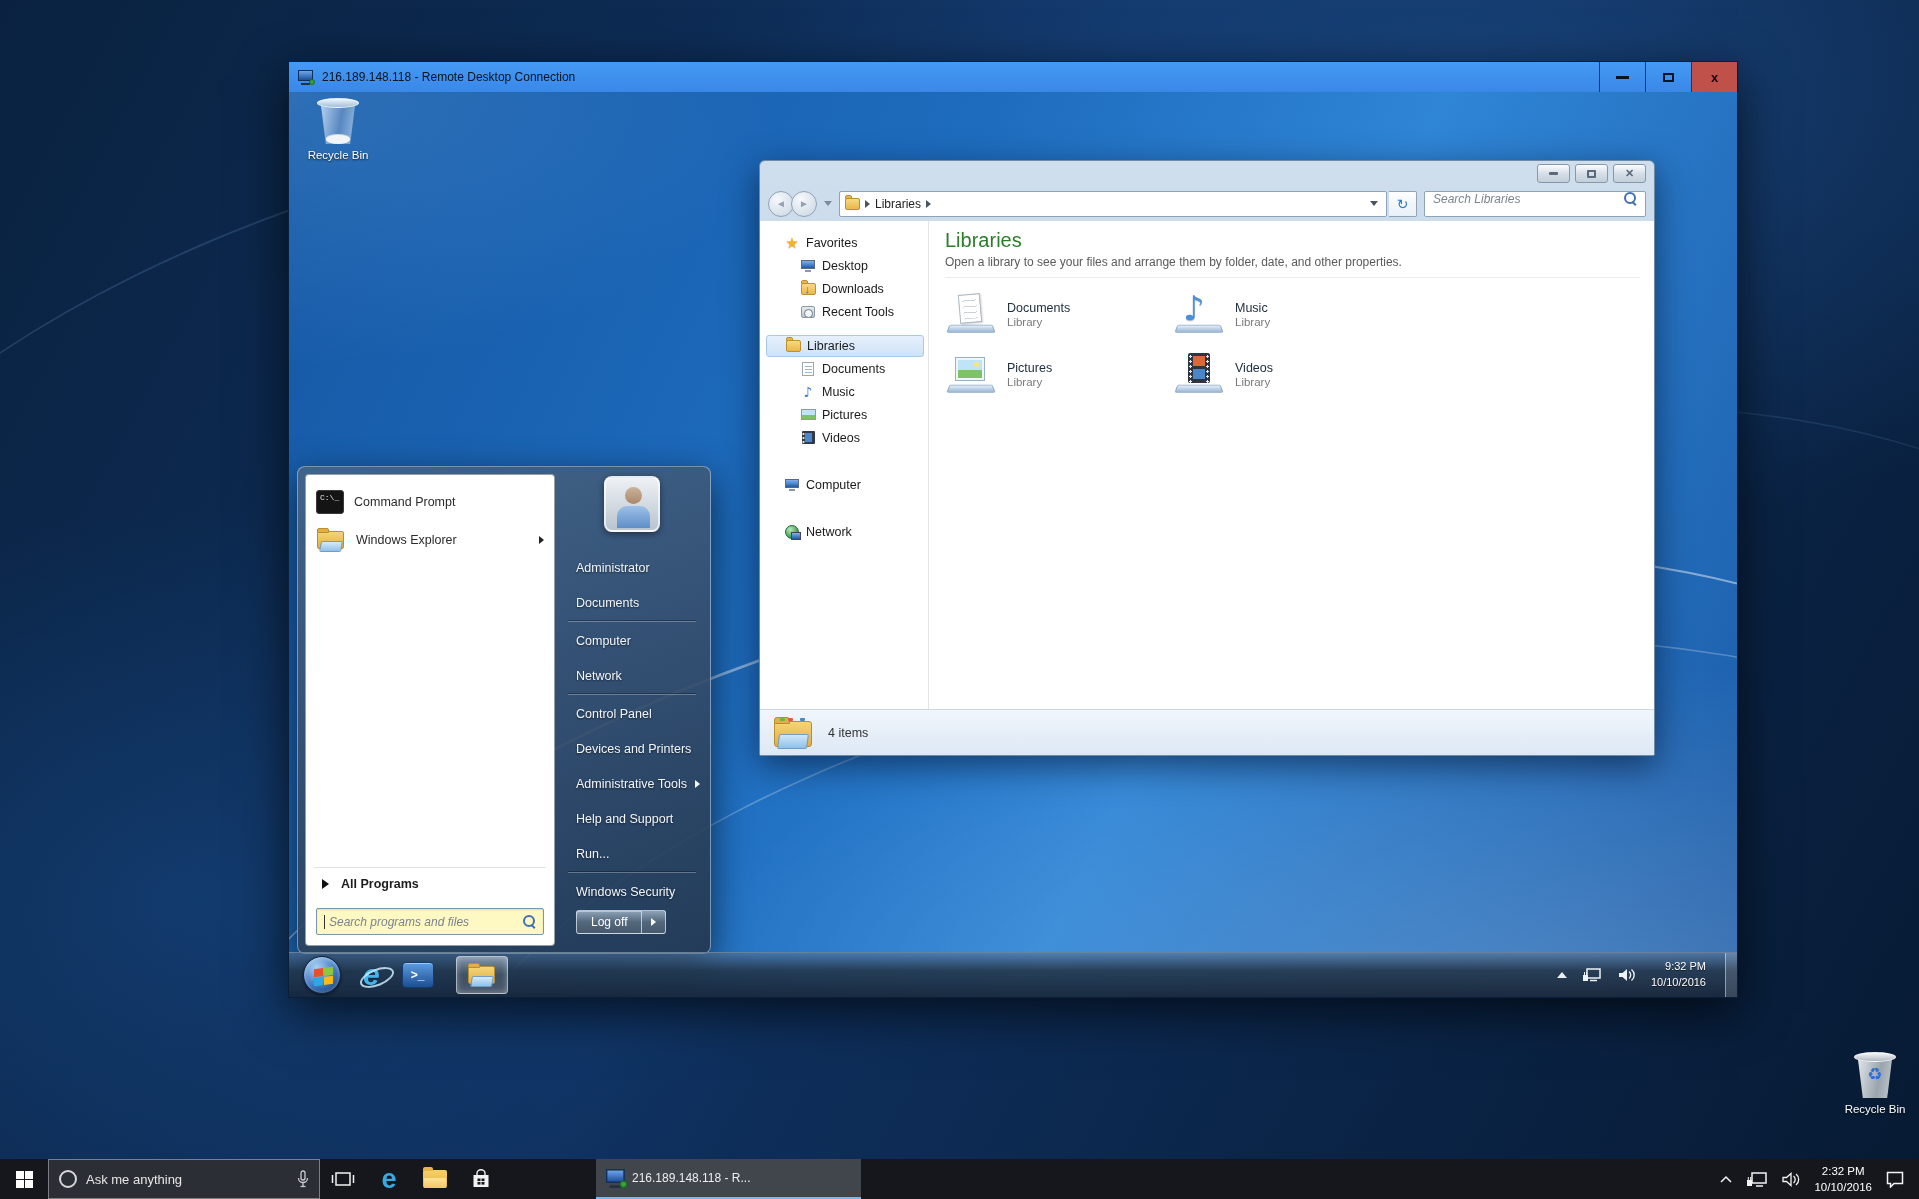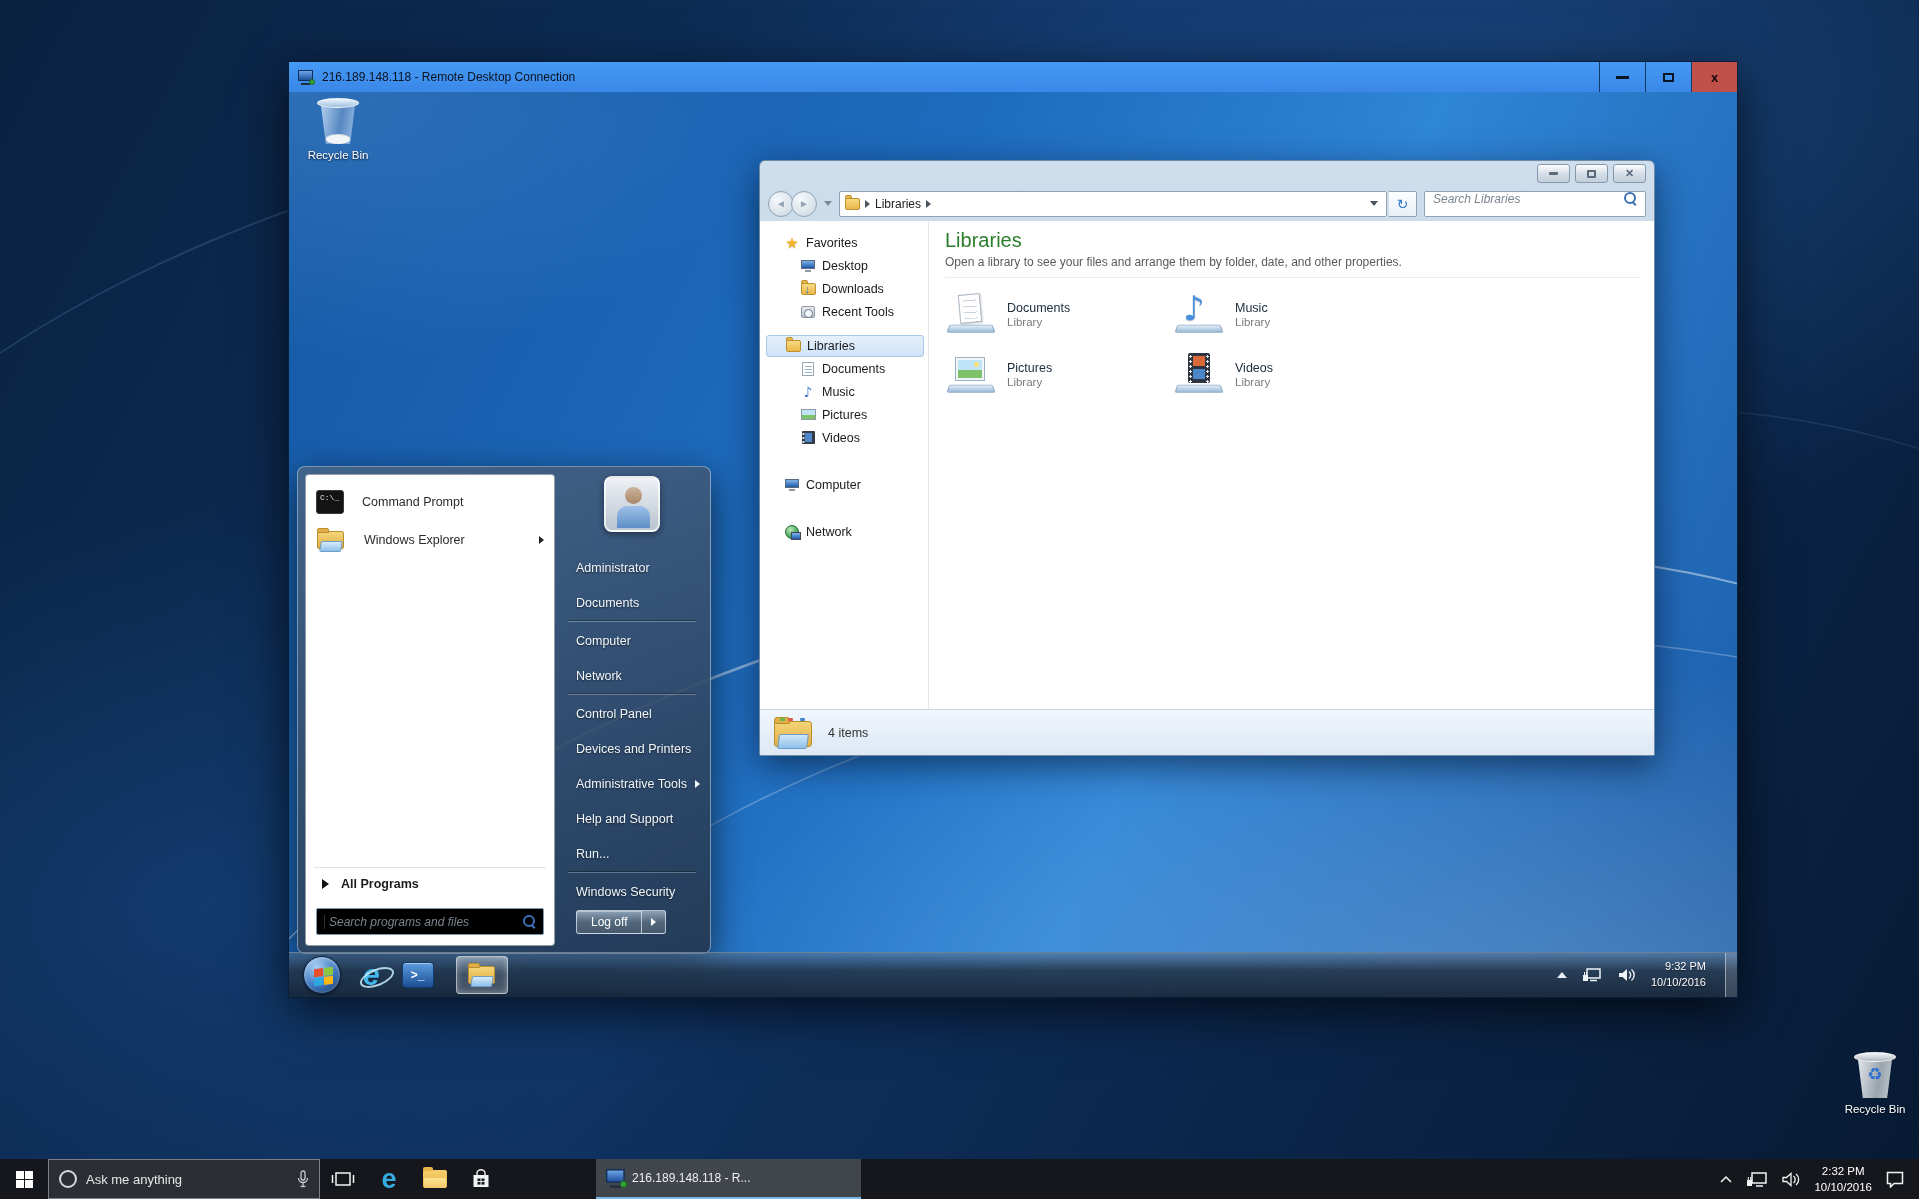--- a/index.html
+++ b/index.html
@@ -169,27 +169,27 @@
   .mag::before { content:""; position:absolute; left:0; top:0; width:8px; height:8px; border:2px solid #3f6fb5; border-radius:50%; }
   .mag::after { content:""; position:absolute; left:9px; top:9px; width:5px; height:2px; background:#3f6fb5; transform:rotate(45deg); transform-origin:0 0; }
   .refresh-glyph { color:#2f7acc; font-size:14px; font-family:"DejaVu Sans", sans-serif; line-height:1; }
 
   
   .start-menu { position:absolute; left:8px; top:374px; width:414px; height:488px;
     background:linear-gradient(160deg, rgba(70,100,135,.92), rgba(35,55,80,.92));
     border:1px solid rgba(190,215,240,.55); border-radius:8px; box-shadow:0 12px 36px rgba(0,0,0,.6); }
   .sm-left { position:absolute; left:7px; top:7px; width:250px; bottom:7px; background:#fff;
     border:1px solid rgba(20,40,60,.45); border-radius:4px; }
-  .sm-item { display:flex; align-items:center; gap:18px; height:38px; padding:0 10px 0 10px; font-size:12.5px; color:#2b2b2b; }
+  .sm-item { display:flex; align-items:center; gap:10px; height:38px; padding:0 10px 0 10px; font-size:12.5px; color:#2b2b2b; }
   .sm-item .arrow { margin-left:auto; width:0; height:0; border-top:4px solid transparent; border-bottom:4px solid transparent; border-left:5px solid #222; }
   .sm-allprog { position:absolute; left:8px; right:8px; bottom:46px; border-top:1px solid #dfe3e7; height:32px;
     display:flex; align-items:center; gap:12px; padding-left:8px; font-size:12.5px; font-weight:600; color:#1c1c1c; }
   .sm-allprog .tri { width:0; height:0; border-top:5px solid transparent; border-bottom:5px solid transparent; border-left:7px solid #111; }
   .sm-search { position:absolute; left:10px; right:10px; bottom:10px; height:27px; border:1px solid #7c96ad; border-radius:2px;
-    background:#000000; box-shadow:inset 0 1px 2px rgba(0,0,0,.12); display:flex; align-items:center; padding:0 7px; gap:4px; }
+    background:#fef9c3; box-shadow:inset 0 1px 2px rgba(0,0,0,.12); display:flex; align-items:center; padding:0 7px; gap:4px; }
   .caret { width:1px; height:14px; background:#333; }
   .sm-search .mag { margin-left:auto; }
 
   .ic-cmd { width:28px; height:24px; background:#141414; border:1px solid #3a3a3a; border-radius:3px;
     color:#e6e6e6; font-family:"Liberation Mono", monospace; font-size:8px; display:flex; align-items:flex-start; padding:2px 0 0 3px; }
   .ic-notepad { width:24px; height:26px; background:#fdfefe; border:1px solid #9cb0c2; border-top:4px dotted #8d9aa6;
     background-image:repeating-linear-gradient(#fdfefe 0 4px, #bcd3e8 4px 5px); background-clip:content-box; padding:2px; transform:rotate(-3deg); }
   .ic-expfolder { width:30px; height:24px; position:relative; }
   .ic-expfolder .back { position:absolute; left:1px; top:3px; width:27px; height:18px; background:linear-gradient(#f3d578,#e2ae45); border:1px solid #b98f2e; border-radius:2px; }
   .ic-expfolder .tab { position:absolute; left:1px; top:0; width:12px; height:5px; background:#e2ae45; border:1px solid #b98f2e; border-radius:2px 2px 0 0; }

